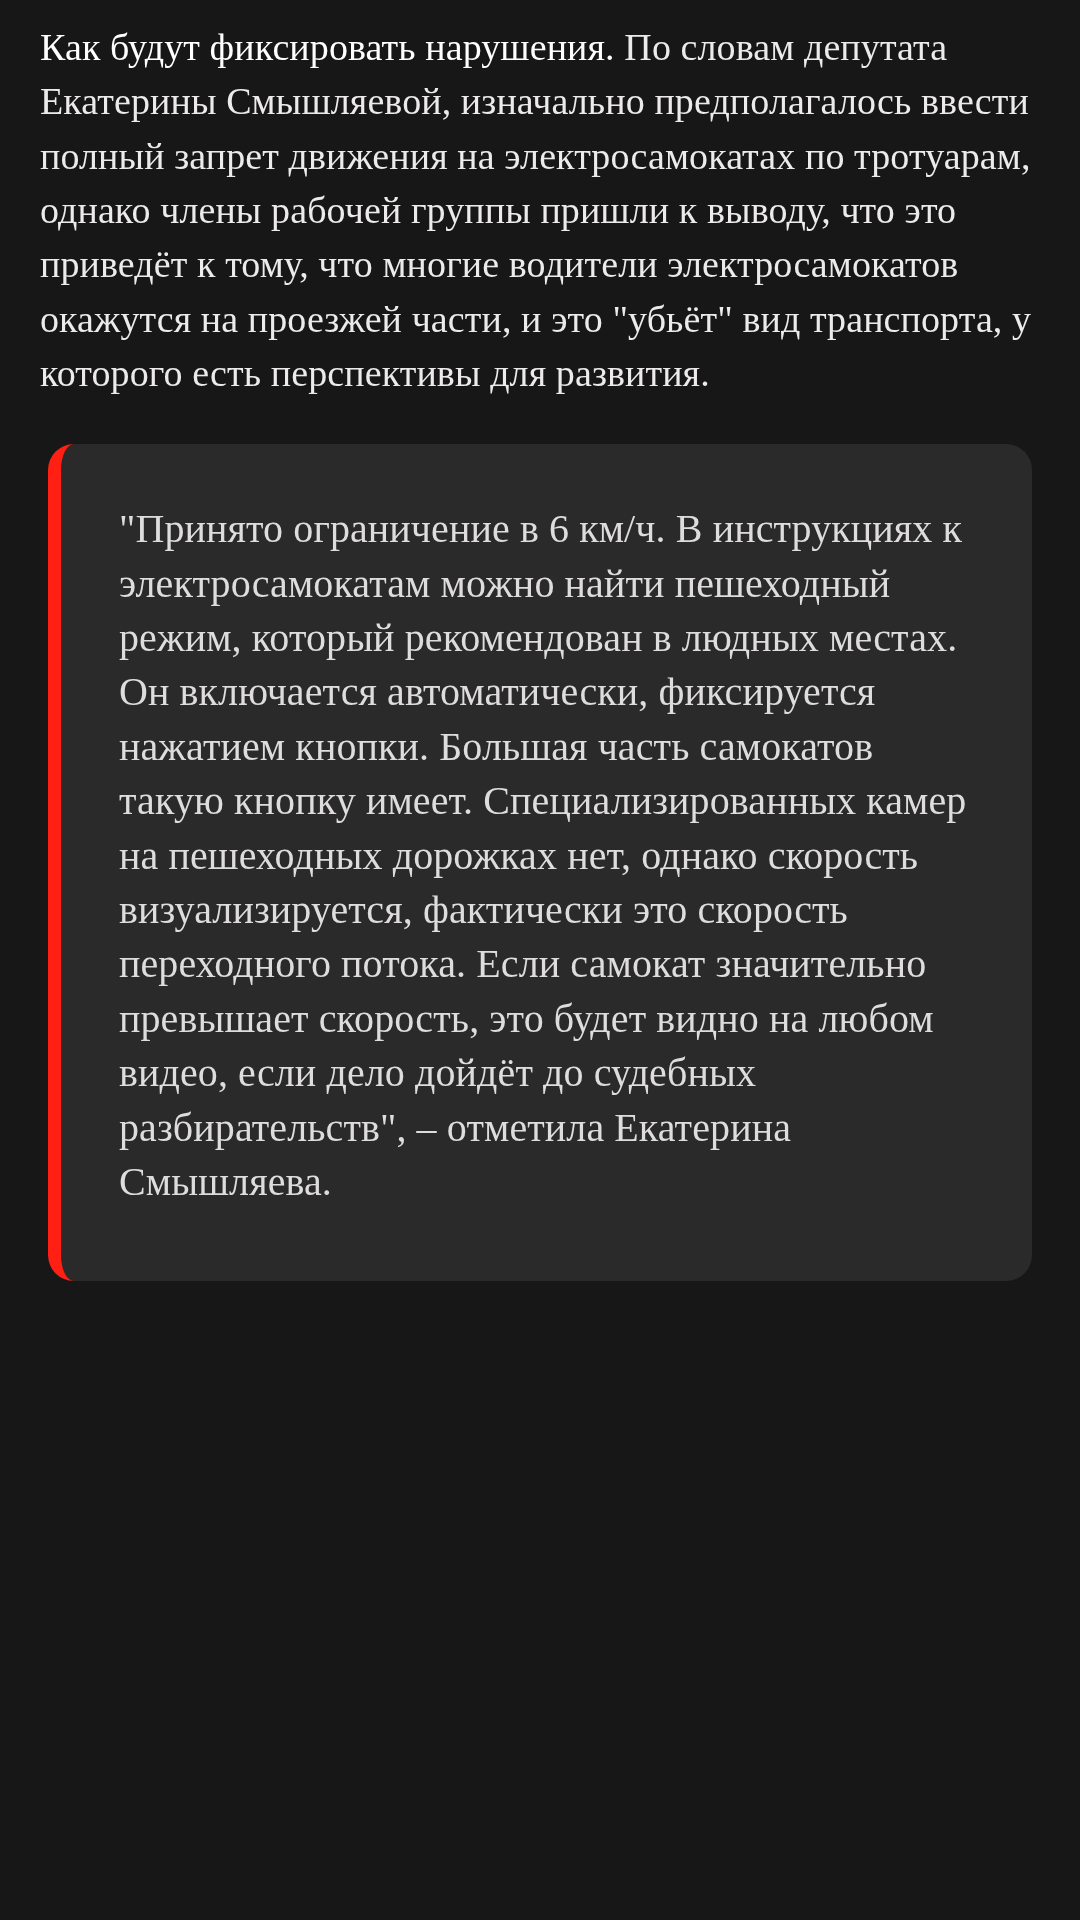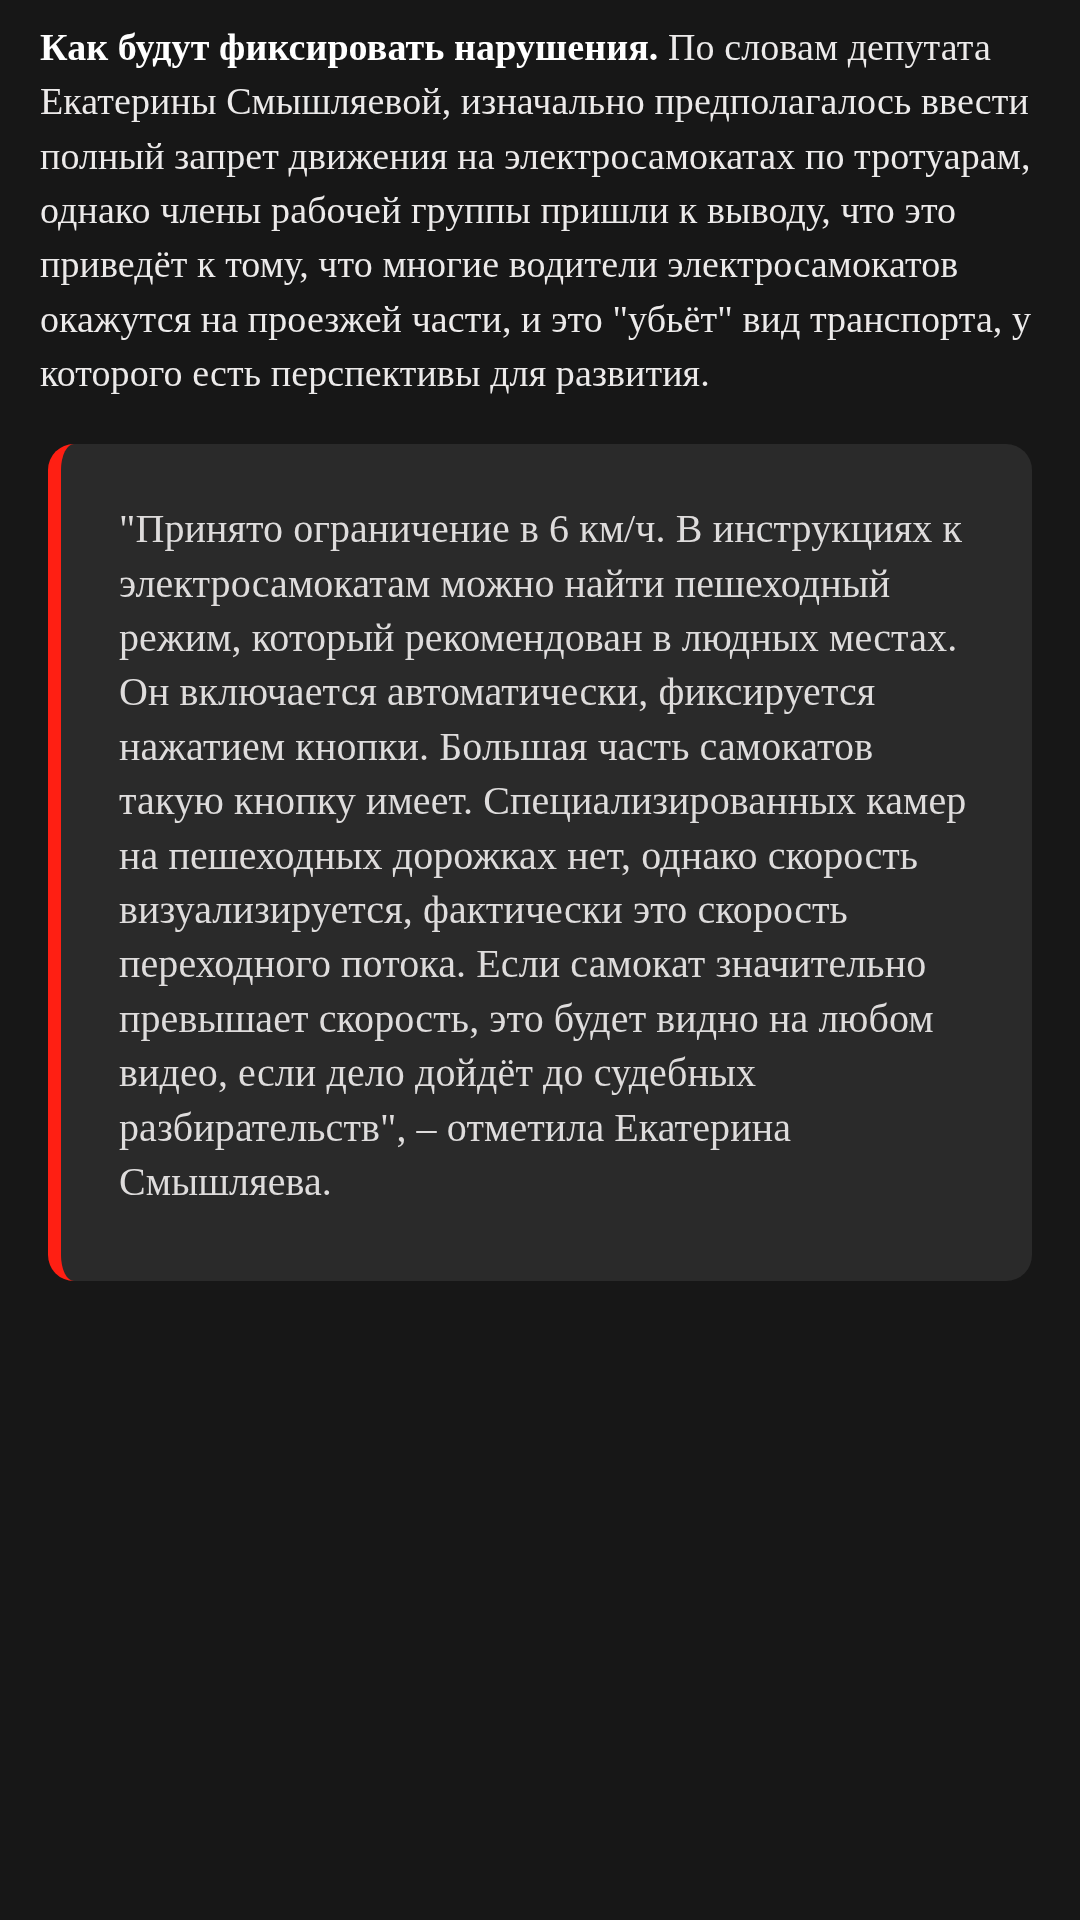--- a/index.html
+++ b/index.html
@@ -22,21 +22,21 @@
     background: #171717;
   }
   .article-paragraph {
     font-size: 38px;
     line-height: 1.43;
     color: #eceaea;
     margin: 0 0 44px 0;
     letter-spacing: 0.1px;
   }
   .article-paragraph .lead {
-    font-weight: bold;
+    font-weight: normal;
     color: #ffffff;
   }
   .quote-block {
     position: relative;
     background: #2a2a2a;
     border-left: 13px solid #ff1f13;
     border-radius: 26px;
     margin: 0 8px 0 8px;
     padding: 58px 56px 72px 58px;
     box-sizing: border-box;

